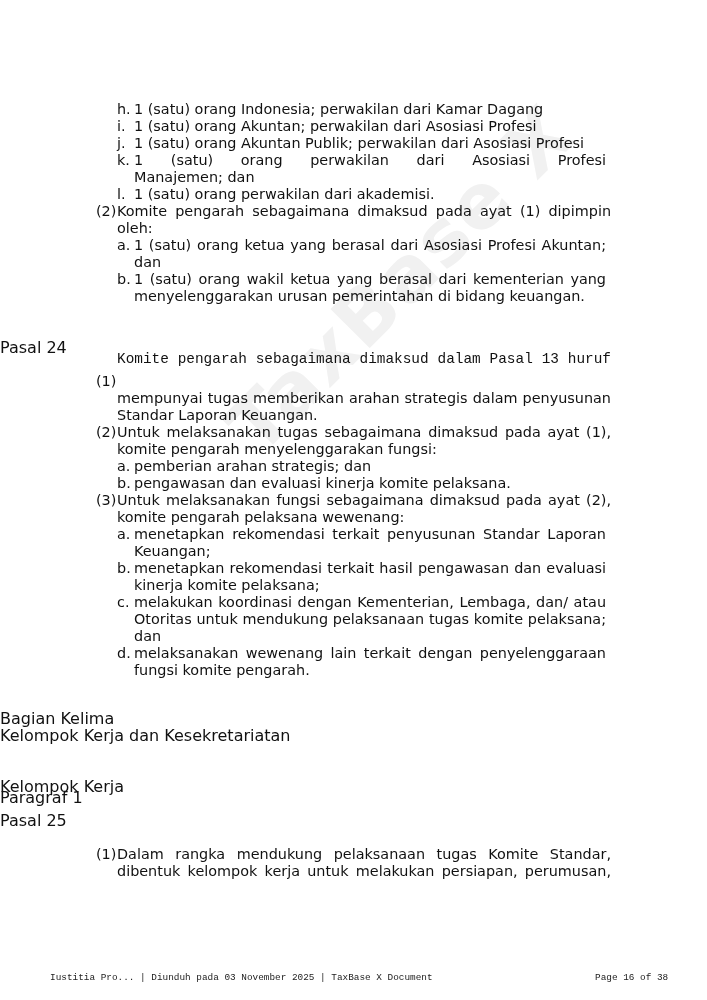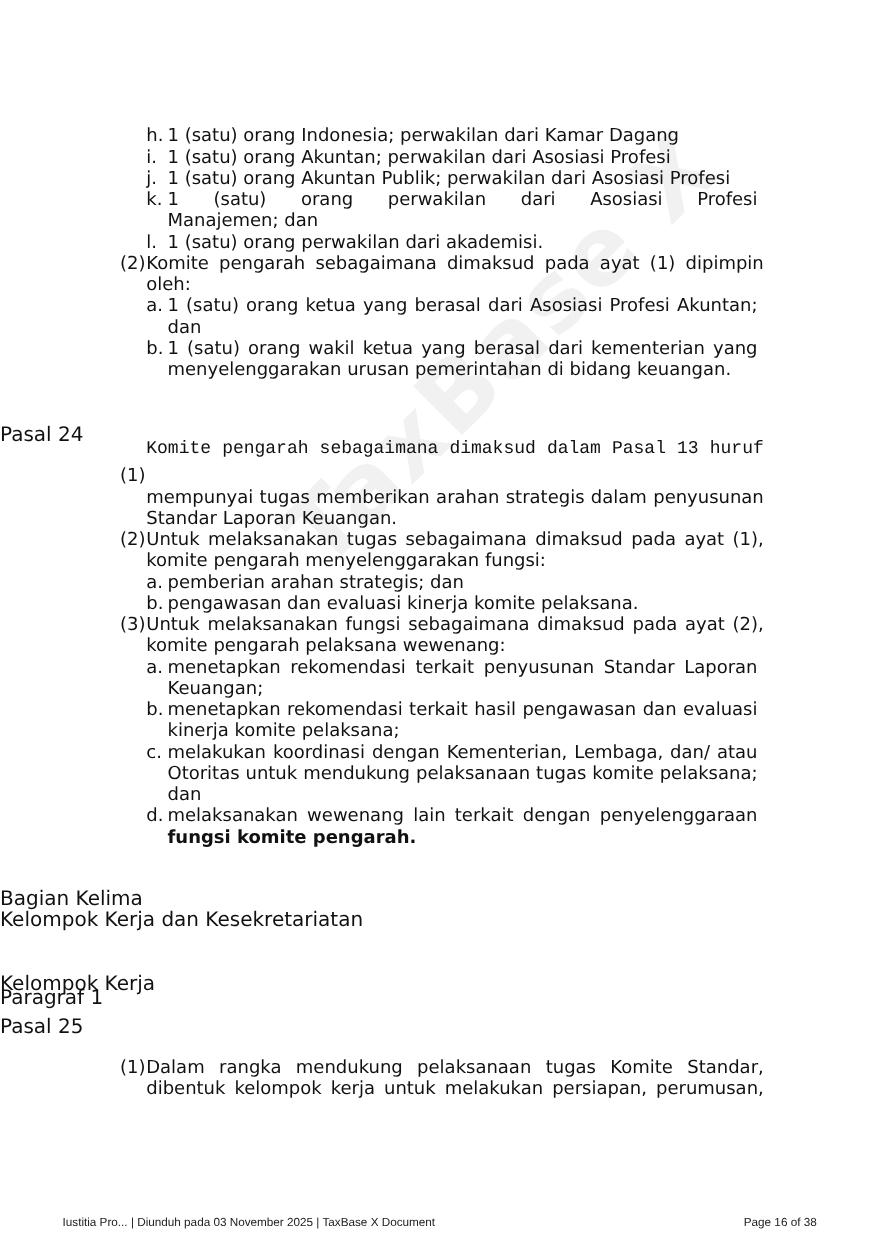--- a/index.html
+++ b/index.html
@@ -57,21 +57,21 @@
       text-align: left;
       font-weight: normal;
       font-size: 16px;
       line-height: 17px;
     }
     .footer {
       position: absolute;
       top: 972px;
       font-size: 9.4px;
       color: #222222;
-      font-family: Liberation Sans, sans-serif;
+      font-family: Liberation Mono, monospace;
     }
     .jline {
       position: absolute;
       text-align: justify;
       text-align-last: justify;
       white-space: normal;
     }
   </style>
 </head>
 <body>
@@ -139,21 +139,21 @@
     <div class="jline" style="left:134px; top:560px; width:472px; height:17px; overflow:hidden;">menetapkan rekomendasi terkait hasil pengawasan dan evaluasi</div>
     <span class="line" style="left:134px; top:577px;">kinerja komite pelaksana;</span>
 
     <span class="line" style="left:117px; top:594px;">c.</span>
     <div class="jline" style="left:134px; top:594px; width:472px; height:17px; overflow:hidden;">melakukan koordinasi dengan Kementerian, Lembaga, dan/ atau</div>
     <div class="jline" style="left:134px; top:611px; width:472px; height:17px; overflow:hidden;">Otoritas untuk mendukung pelaksanaan tugas komite pelaksana;</div>
     <span class="line" style="left:134px; top:628px;">dan</span>
 
     <span class="line" style="left:117px; top:645px;">d.</span>
     <div class="jline" style="left:134px; top:645px; width:472px; height:17px; overflow:hidden;">melaksanakan wewenang lain terkait dengan penyelenggaraan</div>
-    <span class="line" style="left:134px; top:662px;font-weight:bold;">fungsi komite pengarah.</span>
+    <span class="line" style="left:134px; top:662px;">fungsi komite pengarah.</span>
 
     <div class="heading" style="top:710px;">Bagian Kelima</div>
     <div class="heading" style="top:727px;">Kelompok Kerja dan Kesekretariatan</div>
 
     <div class="heading" style="top:761px;margin-top:28px;">Paragraf 1</div>
     <div class="heading" style="top:778px;">Kelompok Kerja</div>
 
     <div class="heading" style="top:812px;">Pasal 25</div>
 
     <span class="line" style="left:96px; top:846px;">(1)</span>

